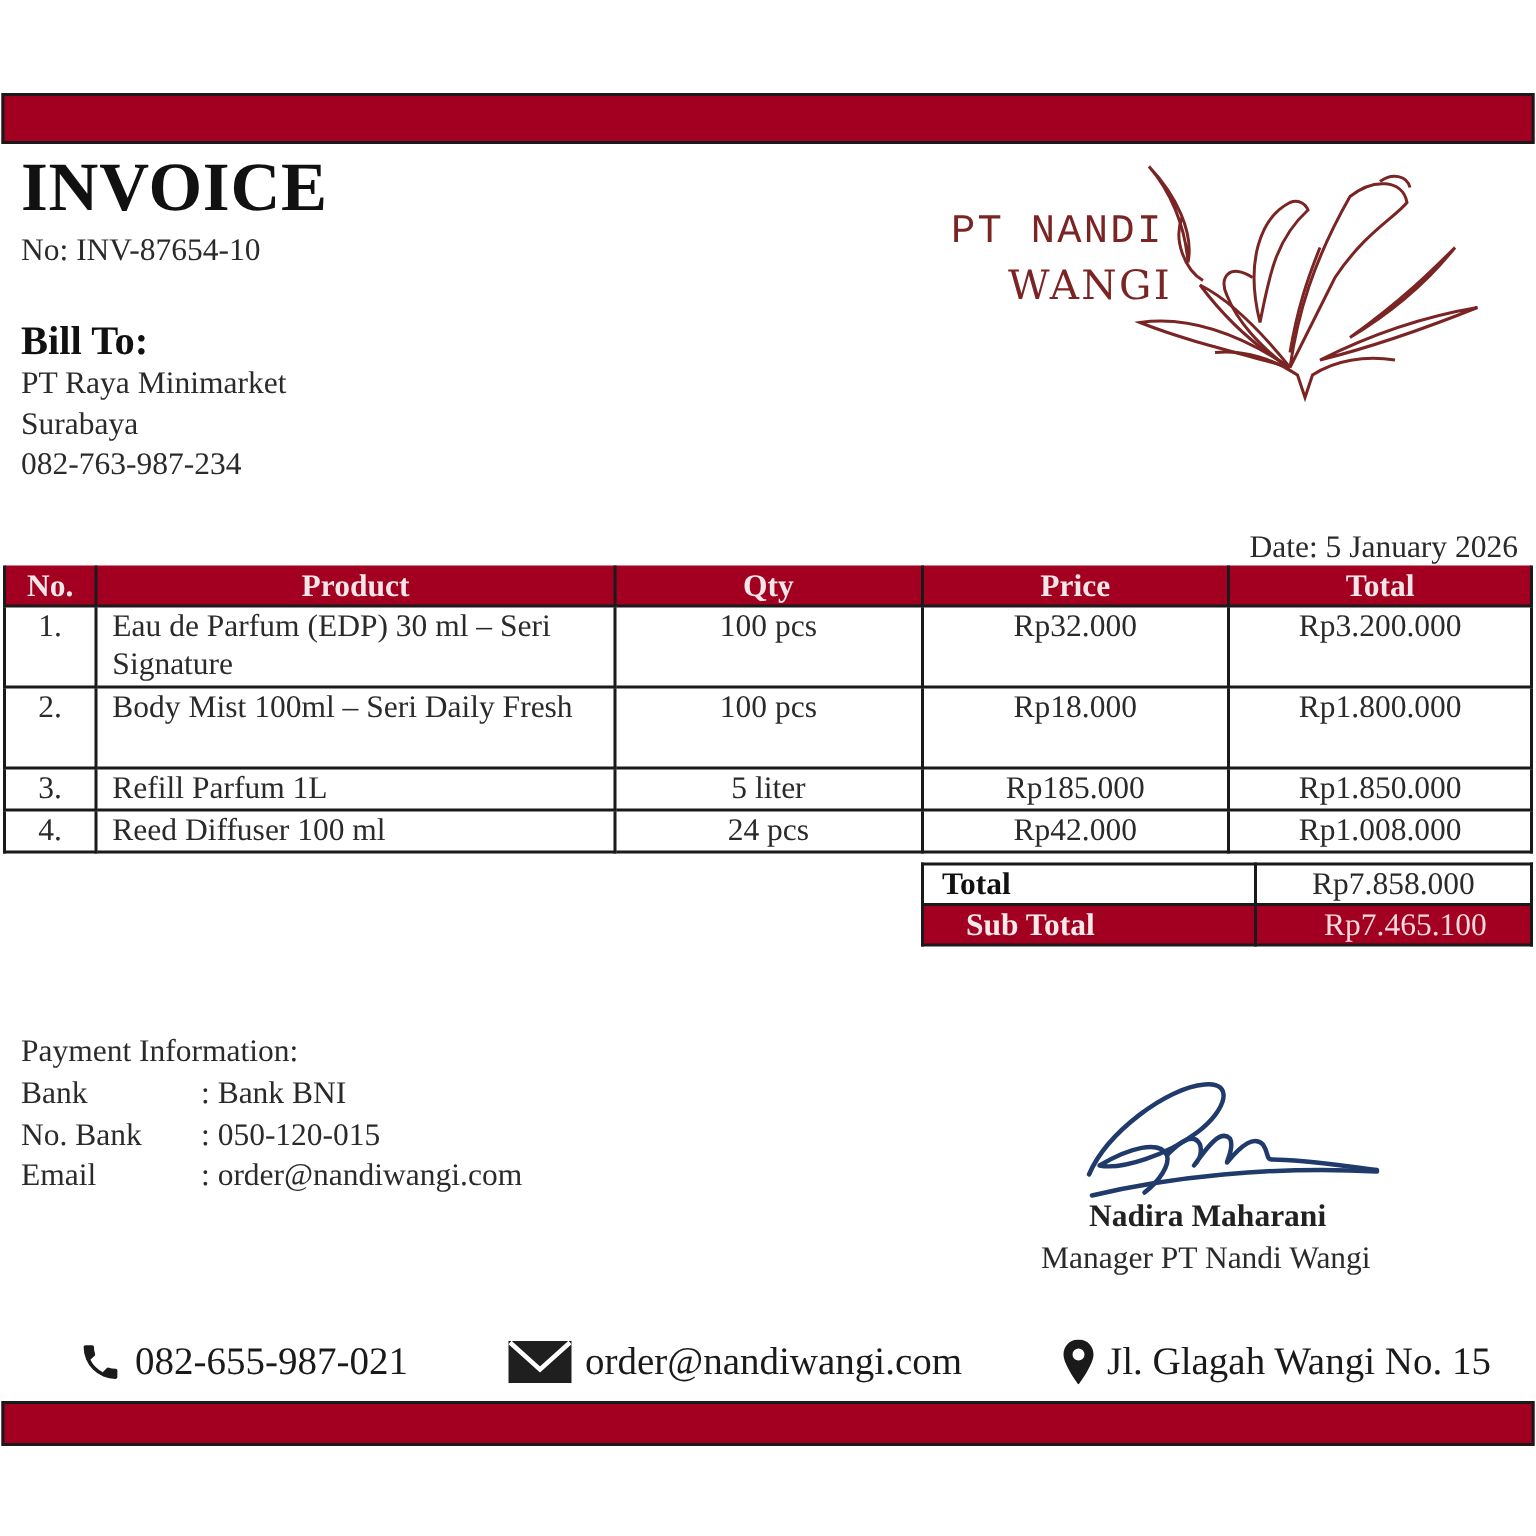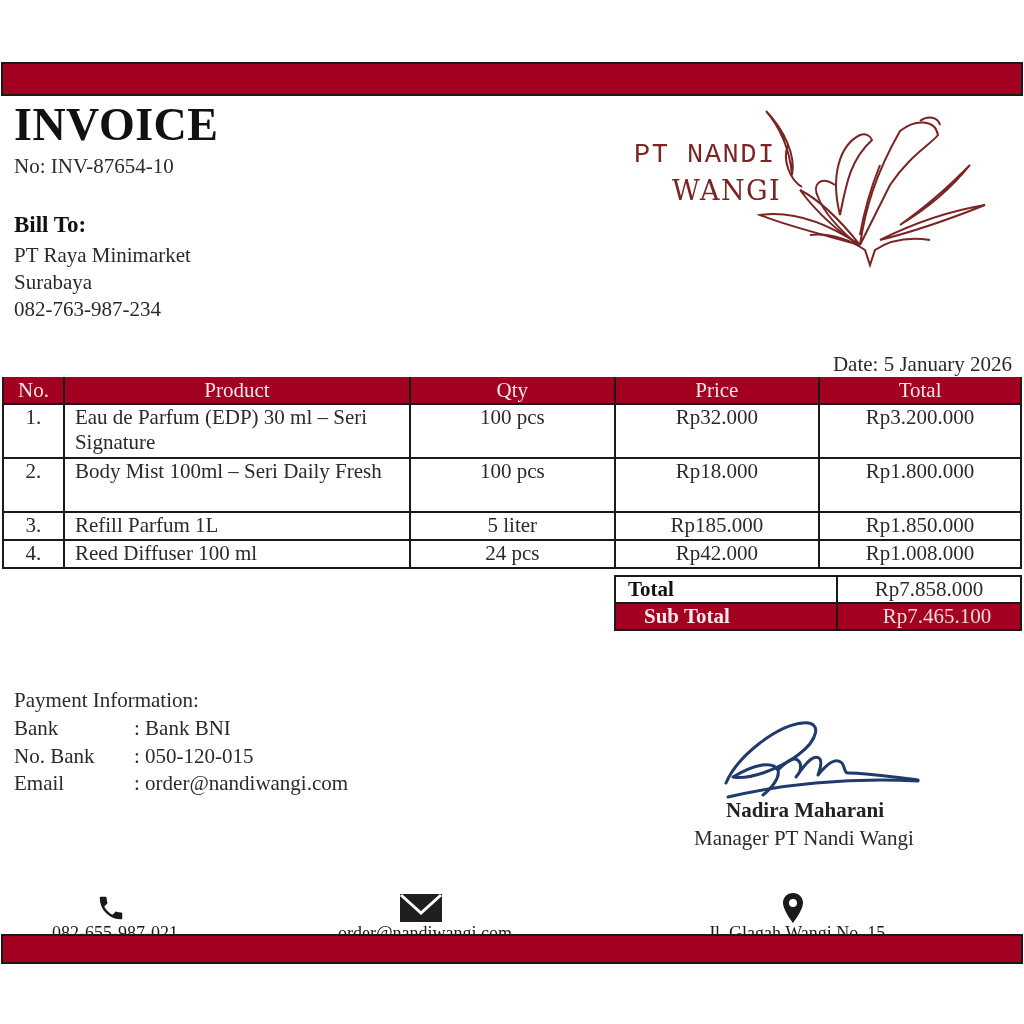--- a/index.html
+++ b/index.html
@@ -6,32 +6,32 @@
   body { width: 1024px; height: 1024px; position: relative; overflow: hidden;
          font-family: "Liberation Serif", "DejaVu Serif", serif; color: #1a1a1a; }
   .bar { position: absolute; left: 1px; width: 1022px; background: #a30021;
          border: 2px solid #1a1a1a; box-sizing: border-box; }
   .bar.top { top: 62px; height: 34px; }
   .bar.bottom { top: 934px; height: 30px; }
 
   .title { position: absolute; left: 14px; top: 98px; font-size: 46px; font-weight: bold;
            letter-spacing: 0.5px; color: #111; }
   .inv-no { position: absolute; left: 14px; top: 154px; font-size: 21px; color: #2a2a2a; }
-  .billto-h { position: absolute; left: 14px; top: 212px; font-size: 23px; font-weight: bold; color: #111; }
+  .billto-h { position: absolute; left: 14px; top: 212px; font-size: 27px; font-weight: bold; color: #111; }
   .billto-line { position: absolute; left: 14px; font-size: 21px; color: #2a2a2a; }
 
   .logo { position: absolute; left: 630px; top: 105px; width: 360px; height: 170px; }
   .logo-text { position: absolute; font-family: "DejaVu Serif", serif; color: #7a2424;
                font-size: 27px; letter-spacing: 1.5px; }
 
   .date { position: absolute; right: 12px; top: 352px; font-size: 21px; color: #2a2a2a; }
 
   table.items { position: absolute; left: 2px; top: 377px; width: 1020px; border-collapse: collapse;
                 font-size: 21px; }
-  table.items th { background: #a30021; color: #f3e6e8; font-weight: normal; height: 26px; padding: 0;
+  table.items th { background: #a30021; color: #f3e6e8; font-weight: bold; height: 26px; padding: 0;
                    border: 2px solid #1a1a1a; border-top: none; font-size: 21px; line-height: 24px; }
   table.items td { border: 2px solid #1a1a1a; padding: 0 10px; vertical-align: top; line-height: 25px; color: #2a2a2a; }
   table.items td.c { text-align: center; }
   table.items tr.tall td { height: 52px; }
   table.items tr.short td { height: 26px; }
 
   table.sum { position: absolute; left: 614px; top: 575px; width: 408px; border-collapse: collapse;
               font-size: 21px; }
   table.sum td { border: 2px solid #1a1a1a; height: 25px; line-height: 25px; padding: 0 12px; }
   table.sum td.lab { font-weight: bold; color: #111; width: 180px; }
@@ -40,22 +40,22 @@
   table.sum tr.hl td.lab { color: #f6e9eb; }
 
   .pay-h { position: absolute; left: 14px; top: 688px; font-size: 21px; color: #2a2a2a; }
   .pay-row { position: absolute; left: 14px; font-size: 21px; color: #2a2a2a; }
   .pay-row .k { display: inline-block; width: 120px; }
 
   .sig { position: absolute; left: 718px; top: 715px; width: 210px; height: 100px; }
   .sig-name { position: absolute; left: 726px; top: 798px; font-size: 21px; font-weight: bold; color: #222; }
   .sig-role { position: absolute; left: 694px; top: 826px; font-size: 21px; color: #2a2a2a; }
 
-  .contact { position: absolute; top: 893px; display: flex; align-items: center; font-size: 18px;
-             font-family: "Liberation Serif", serif; color: #1a1a1a; flex-direction: column; }
+  .contact { position: absolute; top: 893px; display: flex; align-items: center; font-size: 26px;
+             font-family: "Liberation Serif", serif; color: #1a1a1a; }
   .contact svg { margin-right: 8px; }
 </style>
 </head>
 <body>
 
 <div class="bar top"></div>
 
 <div class="title">INVOICE</div>
 <div class="inv-no">No: INV-87654-10</div>
 

